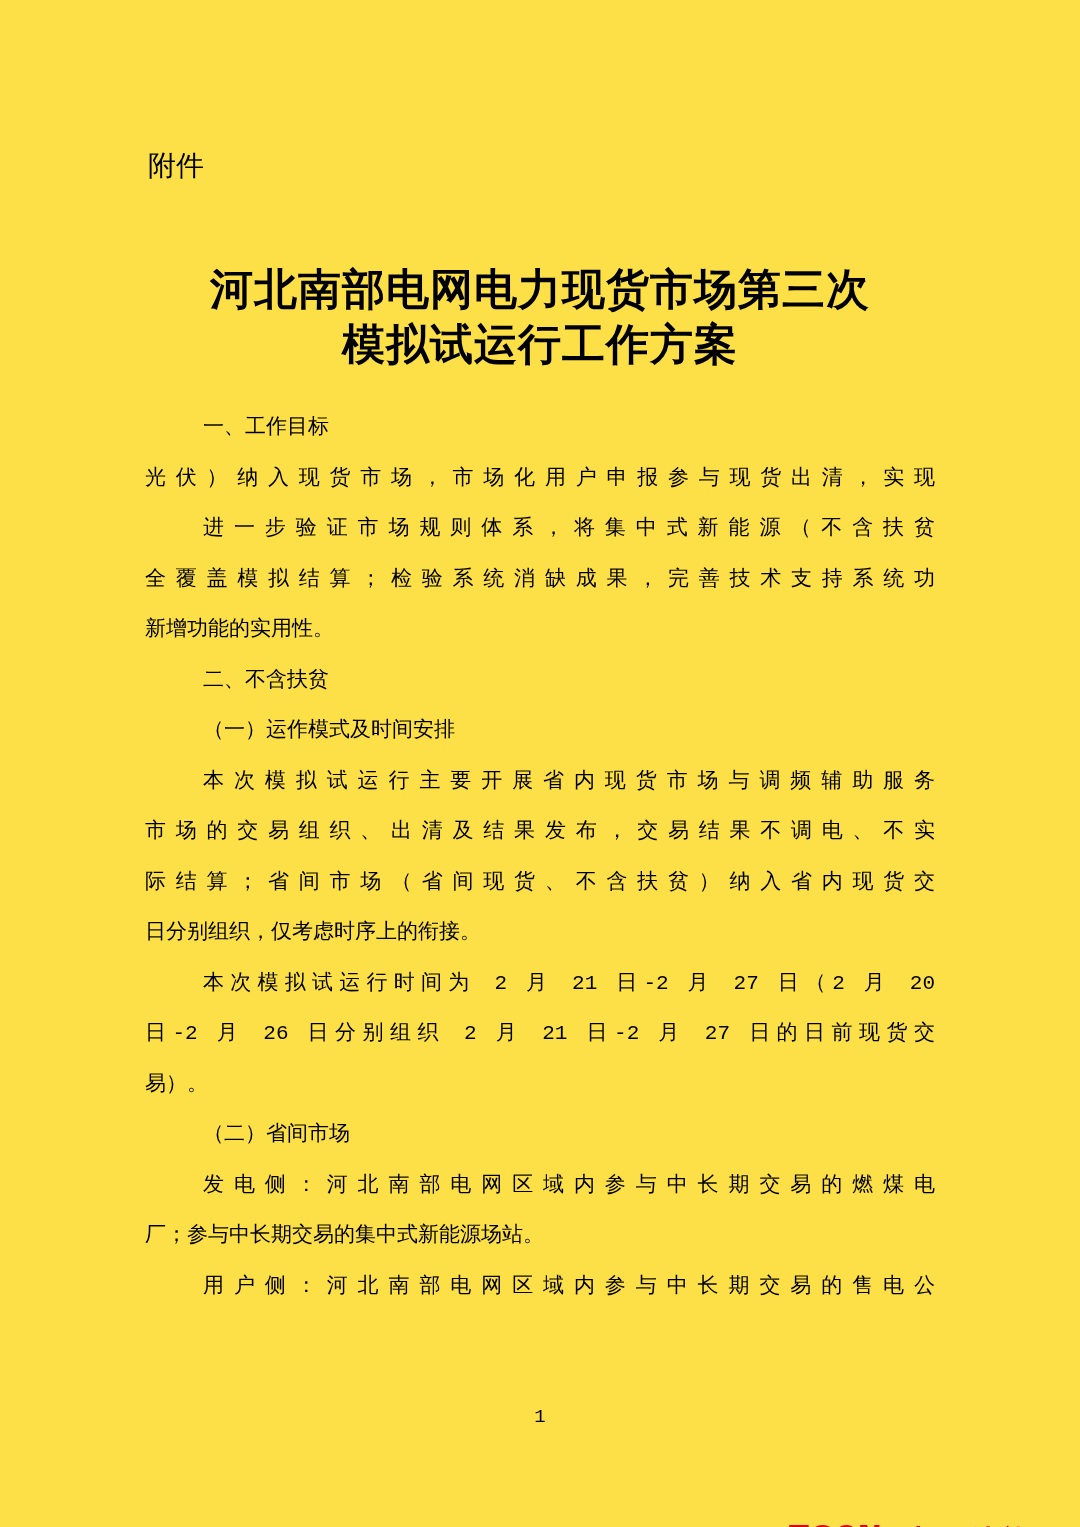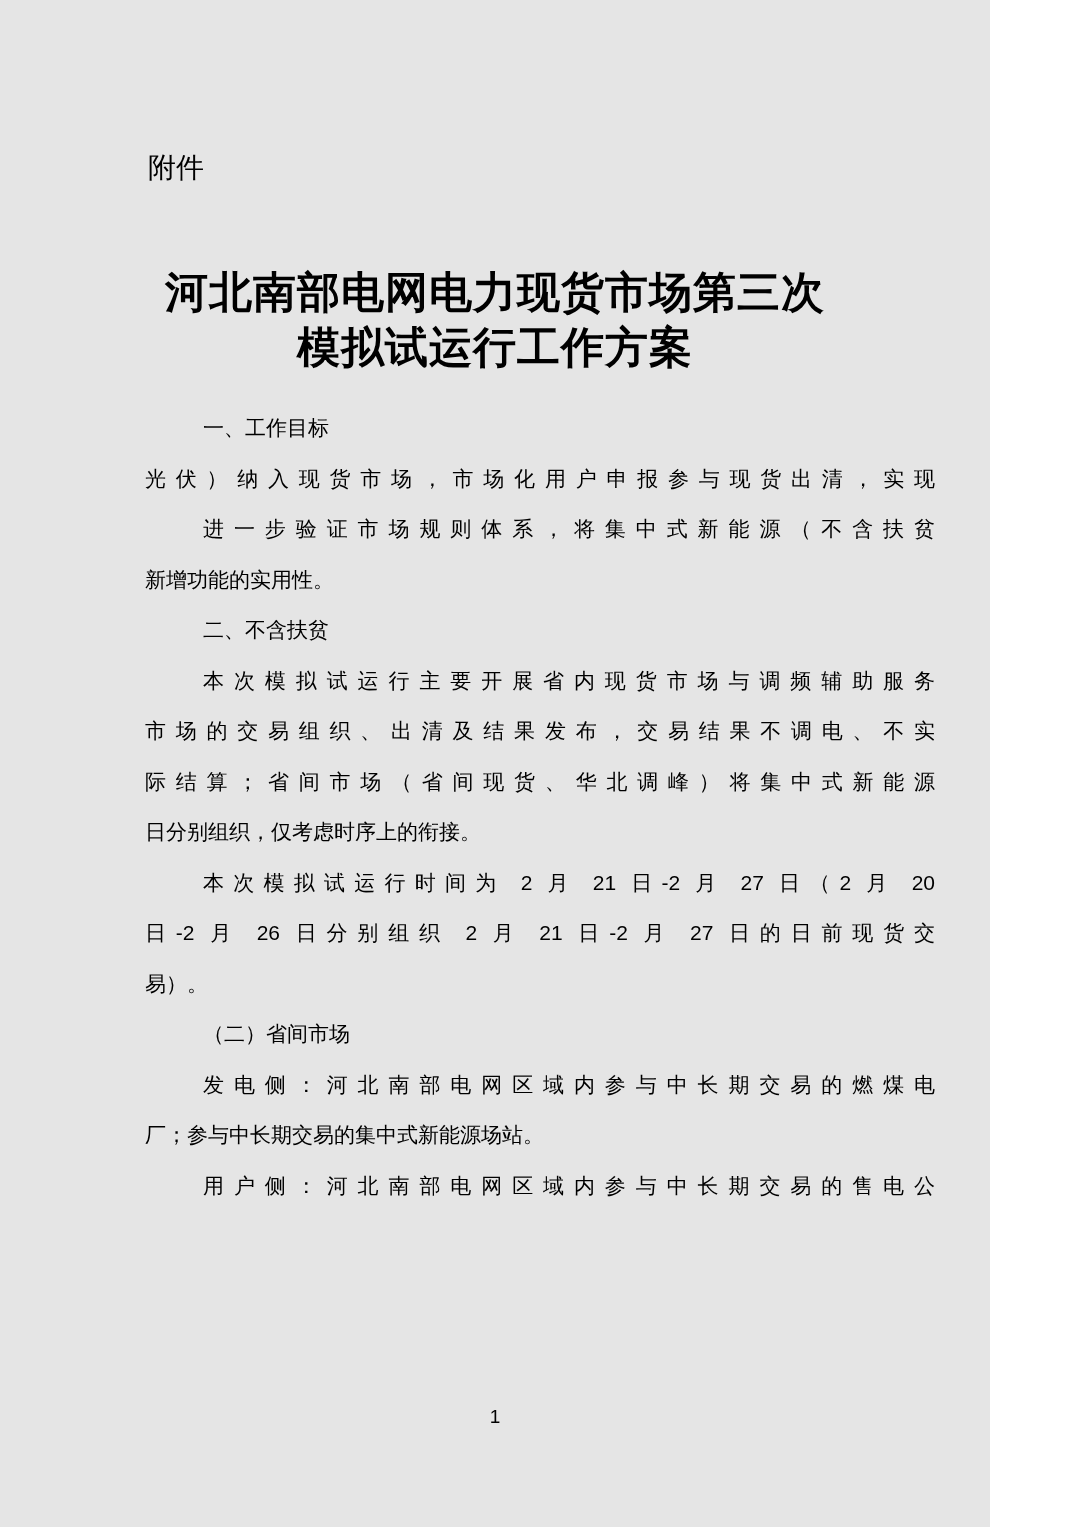--- a/index.html
+++ b/index.html
@@ -1,22 +1,22 @@
 <!DOCTYPE html>
 <html><head>
 <meta charset="utf-8">
 <style>
   html, body { margin: 0; padding: 0; background: #ffffff; }
   .page {
     position: relative;
-    width: 990px;
+    width: 1080px;
     height: 1527px;
-    background: #e5e5e5;
+    background: #fde047;
     color: #000000;
-    font-family: Liberation Sans, sans-serif;
+    font-family: Liberation Mono, monospace;
     overflow: hidden;
   }
   .attachment {
     position: absolute;
     left: 148px;
     top: 147px;
     font-size: 28px;
     line-height: 42px;
   }
   .doc-title {
@@ -87,25 +87,27 @@
 
   <div class="doc-title">
     <div>河北南部电网电力现货市场第三次</div>
     <div>模拟试运行工作方案</div>
   </div>
 
   <div class="body-text">
     <div class="bline indent">一、工作目标</div>
     <div class="bline fill">光伏）纳入现货市场，市场化用户申报参与现货出清，实现</div>
     <div class="bline indent fill">进一步验证市场规则体系，将集中式新能源（不含扶贫</div>
+    <div class="bline fill">全覆盖模拟结算；检验系统消缺成果，完善技术支持系统功</div>
     <div class="bline">新增功能的实用性。</div>
     <div class="bline indent">二、不含扶贫</div>
+    <div class="bline indent">（一）运作模式及时间安排</div>
     <div class="bline indent fill">本次模拟试运行主要开展省内现货市场与调频辅助服务</div>
     <div class="bline fill">市场的交易组织、出清及结果发布，交易结果不调电、不实</div>
-    <div class="bline fill">际结算；省间市场（省间现货、华北调峰）将集中式新能源</div>
+    <div class="bline fill">际结算；省间市场（省间现货、不含扶贫）纳入省内现货交</div>
     <div class="bline">日分别组织，仅考虑时序上的衔接。</div>
     <div class="bline indent fill">本次模拟试运行时间为 2 月 21 日-2 月 27 日（2 月 20</div>
     <div class="bline fill">日-2 月 26 日分别组织 2 月 21 日-2 月 27 日的日前现货交</div>
     <div class="bline">易）。</div>
     <div class="bline indent">（二）省间市场</div>
     <div class="bline indent fill">发电侧：河北南部电网区域内参与中长期交易的燃煤电</div>
     <div class="bline">厂；参与中长期交易的集中式新能源场站。</div>
     <div class="bline indent fill">用户侧：河北南部电网区域内参与中长期交易的售电公</div>
   </div>
 

